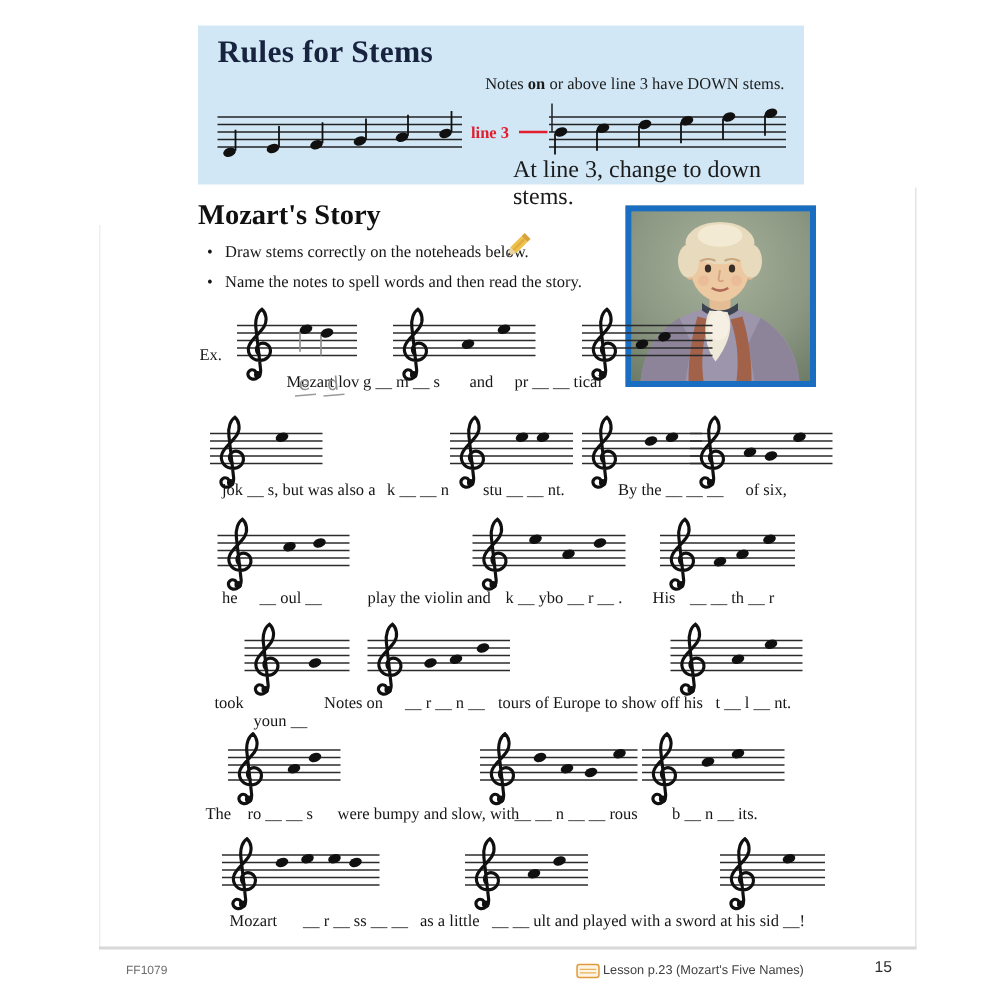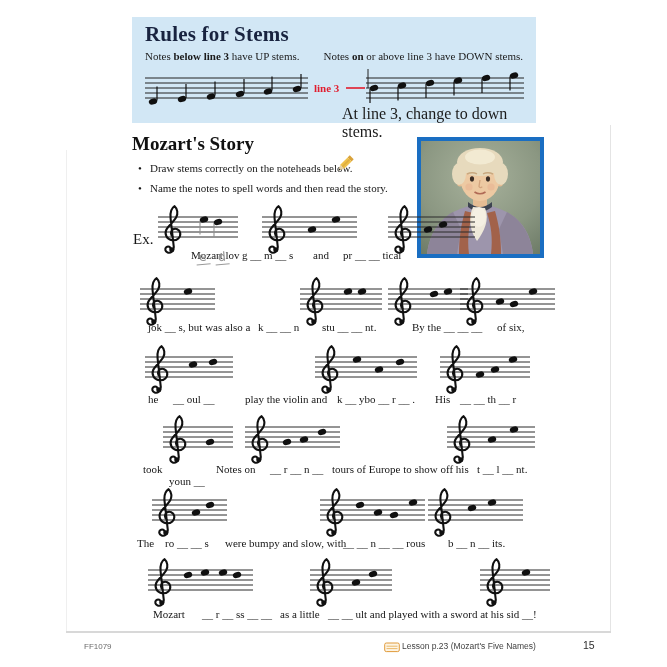--- a/index.html
+++ b/index.html
@@ -10,21 +10,21 @@
   .box-title{position:absolute;left:13px;top:5px;font-size:21px;font-weight:bold;color:#18233f;
              font-family:"Liberation Serif",serif;letter-spacing:.2px;}
   .rule{position:absolute;top:33px;font-size:11px;color:#1b1b1b;}
   #rule-left{left:13px;}
   #rule-right{left:184px;width:207px;text-align:right;}
   #hdr-staff{position:absolute;left:0;top:0;}
   #hdr-caption{position:absolute;left:210px;top:88px;font-size:16px;color:#1b1b1b;}
   #story-title{position:absolute;left:132px;top:133px;font-size:19px;font-weight:bold;color:#101010;}
   .bullet-row{position:absolute;left:138px;font-size:11px;color:#161616;}
   .bullet-dot{display:inline-block;width:12px;}
-  #ex-label{position:absolute;left:133px;top:231px;font-size:15px;color:#161616;font-family:Liberation Serif, serif;}
+  #ex-label{position:absolute;left:133px;top:231px;font-size:11px;color:#161616;font-family:Liberation Serif, serif;}
   .story-seg{position:absolute;font-size:11px;white-space:pre;color:#161616;}
   .hw-wrap{position:absolute;top:-3px;}
   .hw-letter{display:inline-block;border-bottom:1.3px solid #9a9a9a;color:#8f8f8f;
              font:12.5px "DejaVu Sans",sans-serif;padding:0 3px;margin-right:5px;transform:rotate(-5deg);}
   #portrait-frame{position:absolute;left:417px;top:137px;width:119px;height:113px;
                   border:4px solid #1a6ec2;background:#8b9782;}
   .edge{position:absolute;background:#e6e6e6;}
   #footer-code{position:absolute;left:84px;top:642px;font:8px "Liberation Sans",sans-serif;color:#6b6b6b;}
   #footer-lesson{position:absolute;left:402px;top:641px;font:8.5px "Liberation Sans",sans-serif;color:#3f3f3f;}
   #footer-page{position:absolute;left:583px;top:639px;font:10.5px "Liberation Sans",sans-serif;color:#2e2e2e;}
@@ -69,21 +69,20 @@
         <ellipse cx="0" cy="0" rx="4.3" ry="3" fill="#101010" transform="translate(298 66) rotate(-18)"></ellipse>
         <line x1="294" y1="67" x2="294" y2="81" stroke="#101010" stroke-width="1.2"></line>
         <ellipse cx="0" cy="0" rx="4.3" ry="3" fill="#101010" transform="translate(326 63.5) rotate(-18)"></ellipse>
         <line x1="322" y1="64.5" x2="322" y2="78.5" stroke="#101010" stroke-width="1.2"></line>
         <ellipse cx="0" cy="0" rx="4.3" ry="3" fill="#101010" transform="translate(354 61) rotate(-18)"></ellipse>
         <line x1="350" y1="62" x2="350" y2="76" stroke="#101010" stroke-width="1.2"></line>
         <ellipse cx="0" cy="0" rx="4.3" ry="3" fill="#101010" transform="translate(382 58.5) rotate(-18)"></ellipse>
         <line x1="378" y1="59.5" x2="378" y2="73.5" stroke="#101010" stroke-width="1.2"></line>
       </svg>
     <div class="box-title">Rules for Stems</div>
-    <div id="rule-left" class="rule"><span>Notes </span><span style="font-weight: bold;">below line 3</span><span> have UP stems.</span></div>
     <div id="rule-right" class="rule"><span>Notes </span><span style="font-weight: bold;">on</span><span> or </span><span style="font-weight: normal;">above line 3</span><span> have DOWN stems.</span></div>
     <div id="hdr-caption">At line 3, change to down stems.</div>
   </div>
 
   <div id="story-title">Mozart's Story</div>
 
   <div class="bullet-row" style="top:162px;">
     <span class="bullet-dot">•</span><span>Draw stems correctly on the noteheads below.</span>
   </div>
   <svg class="abs" style="left:334px;top:153px;" width="22" height="22" viewBox="0 0 22 22">

